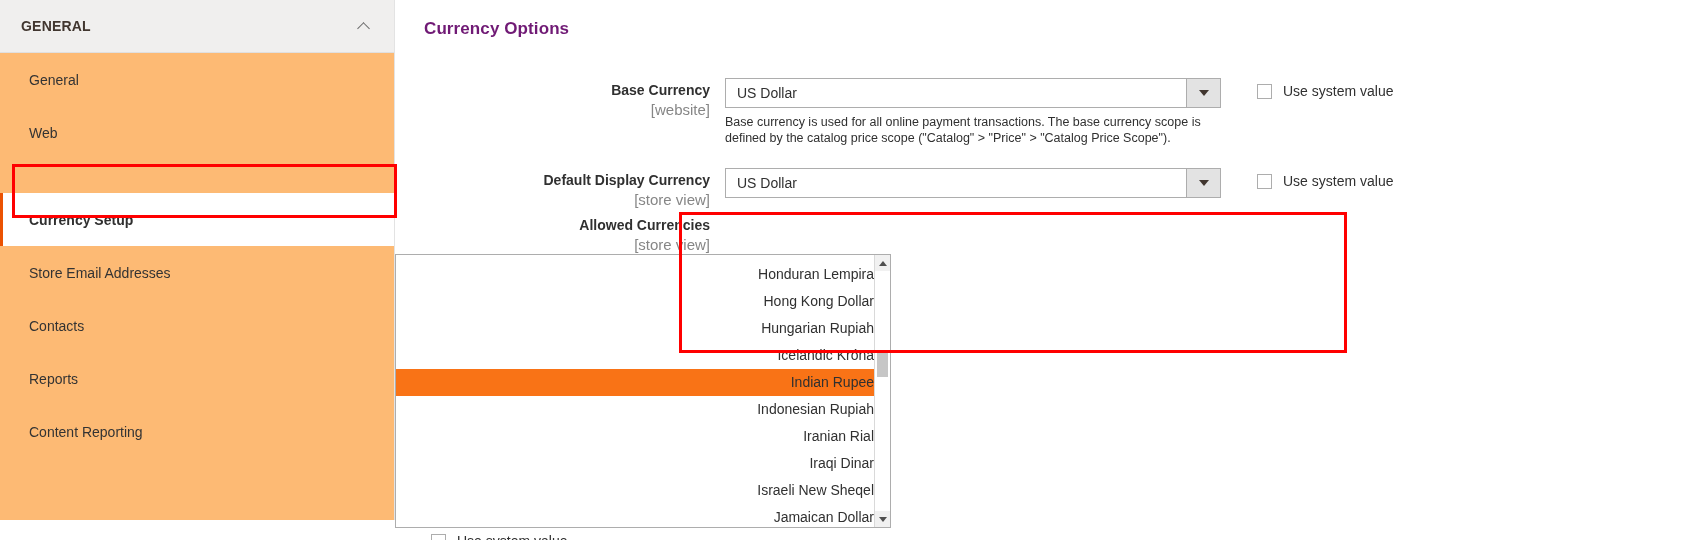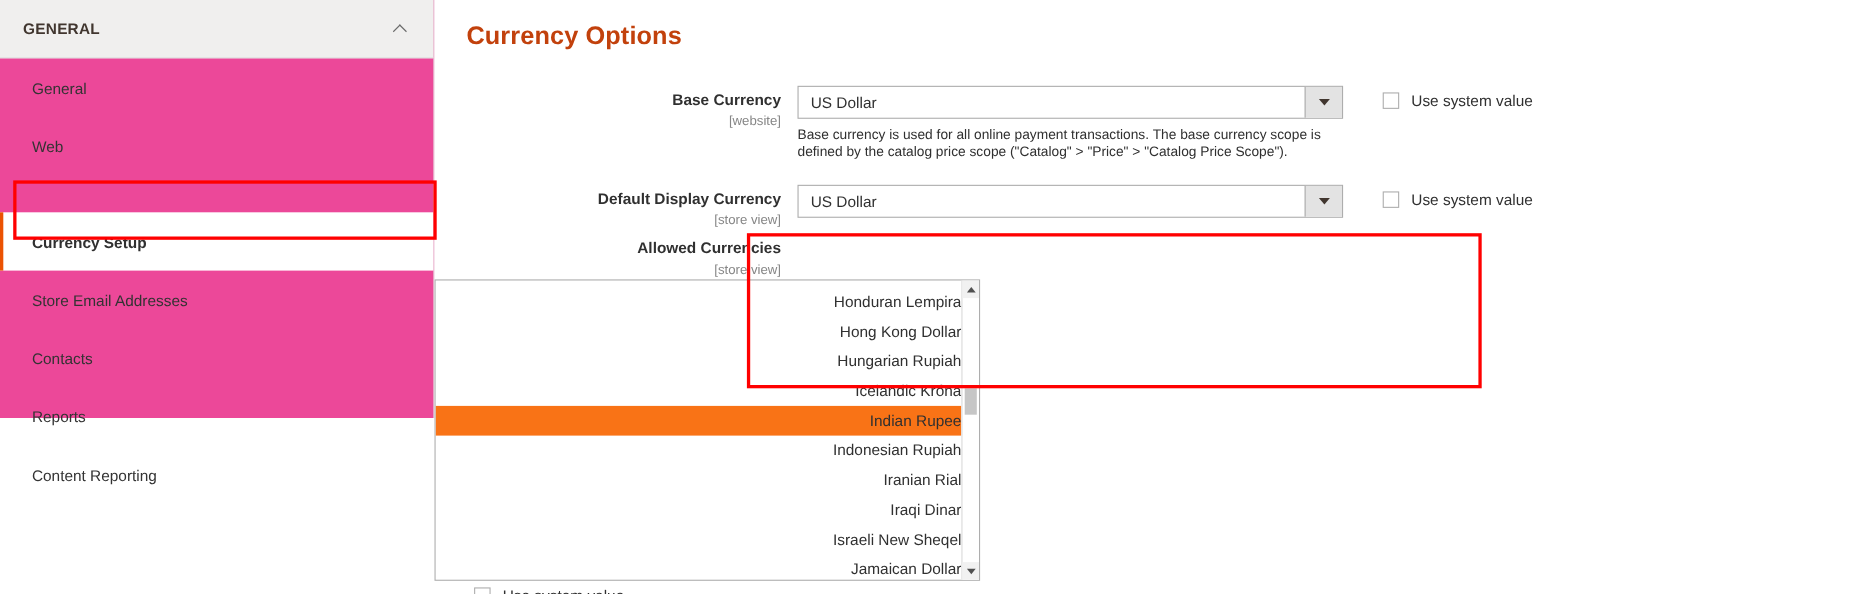--- a/index.html
+++ b/index.html
@@ -22,22 +22,22 @@
     width: 1692px;
     height: 540px;
   }
 
   
   .sidebar {
     position: absolute;
     left: 0;
     top: 0;
     width: 395px;
-    height: 380px;
-    background: #ec4899;
+    height: 520px;
+    background: #fdba74;
     border-right: 1px solid #e3e3e3;
     box-sizing: border-box;
   }
   .sidebar-header {
     height: 53px;
     display: flex;
     align-items: center;
     justify-content: space-between;
     padding: 0 22px 0 21px;
     box-sizing: border-box;
@@ -124,23 +124,23 @@
     left: 395px;
     top: 0;
     right: 0;
     height: 540px;
     background: #ffffff;
   }
   .page-title {
     position: absolute;
     left: 29px;
     top: 19px;
-    font-size: 23px;
+    font-size: 17px;
     font-weight: bold;
-    color: #c2410c;
+    color: #701a75;
     letter-spacing: 0.1px;
   }
 
   .form-row {
     position: absolute;
     display: flex;
     align-items: flex-start;
   }
   .field-label {
     width: 330px;
@@ -149,21 +149,21 @@
     box-sizing: border-box;
     font-size: 14px;
     font-weight: bold;
     color: #303030;
     line-height: 18px;
     padding-top: 3px;
   }
   .field-scope {
     display: block;
     font-weight: normal;
-    font-size: 12px;
+    font-size: 15px;
     color: #868686;
     margin-top: 2px;
   }
 
   .select-wrap {
     position: relative;
     width: 496px;
     height: 30px;
     border: 1px solid #adadad;
     background: #ffffff;

